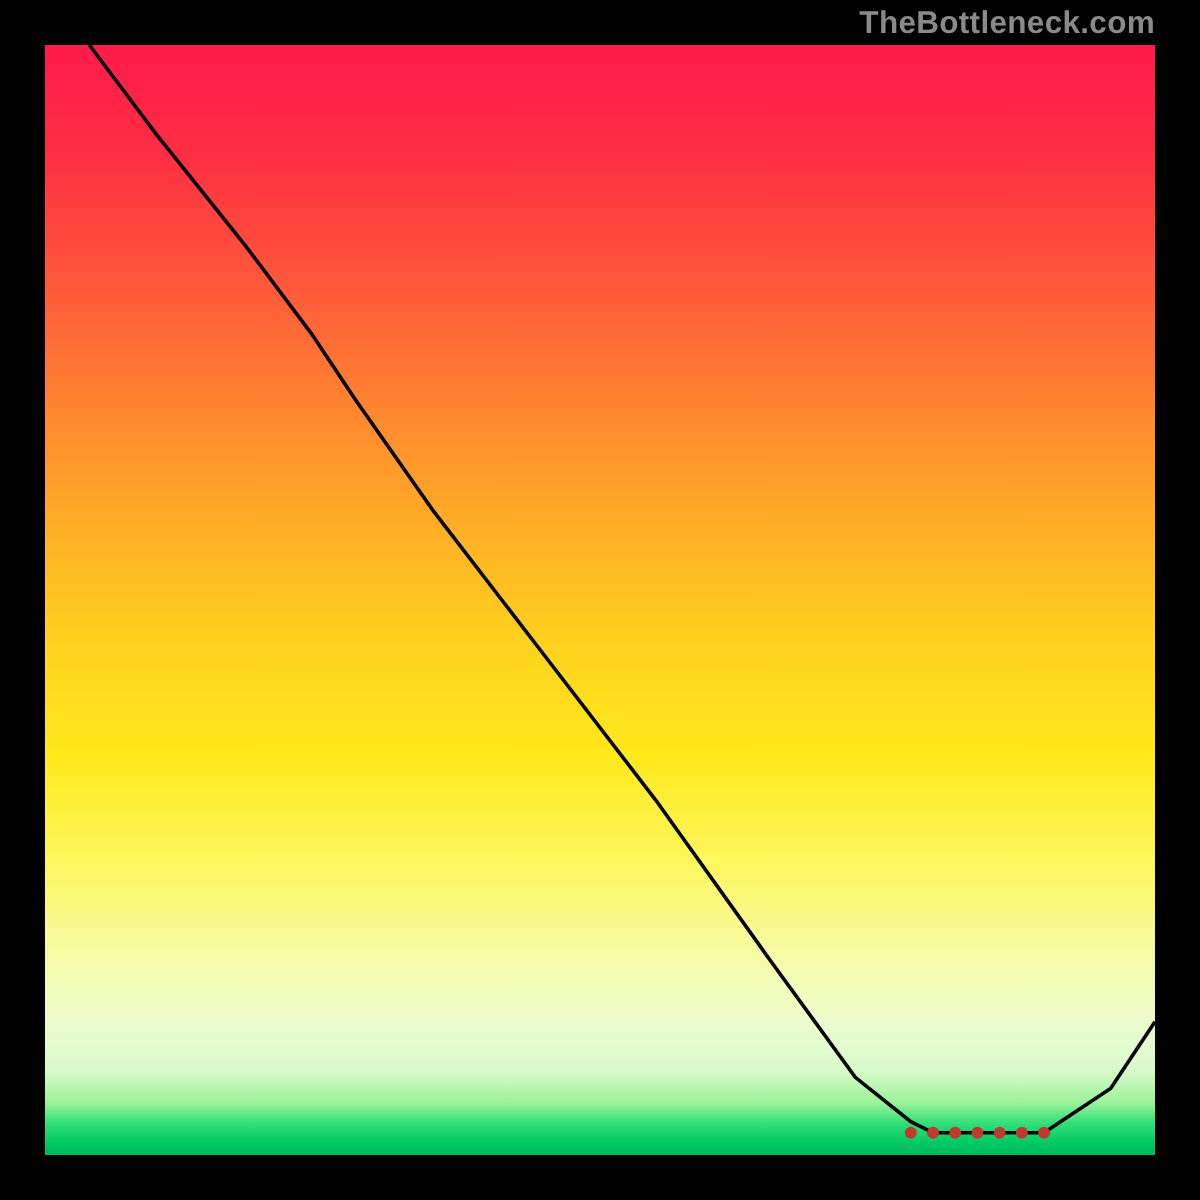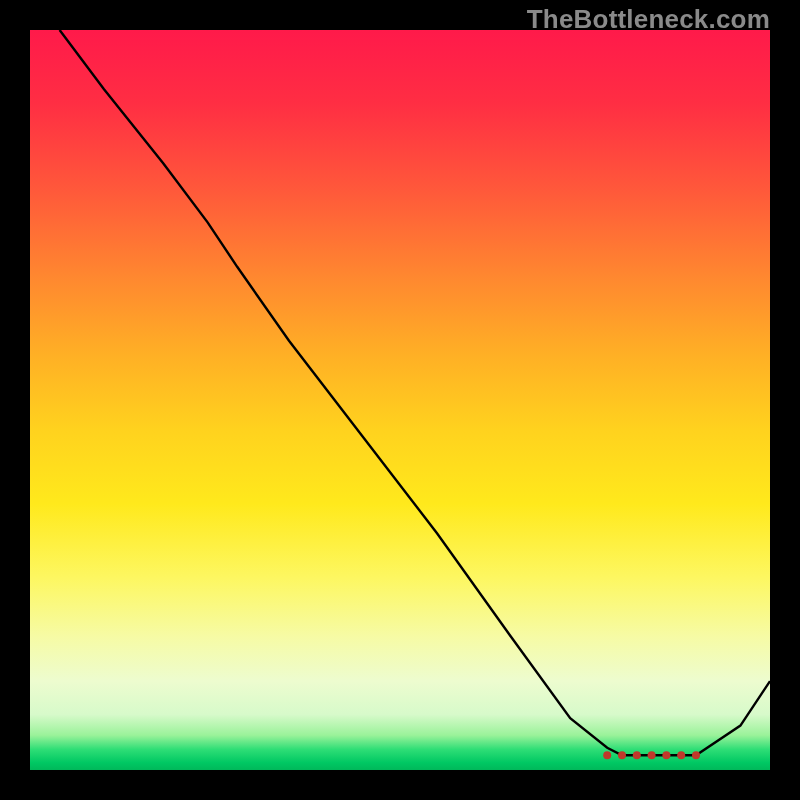--- a/index.html
+++ b/index.html
@@ -42,21 +42,21 @@
       #2fde76 97.2%,
       #00c863 99%,
       #00b85a 100%
     );
   }
   .watermark {
     position: absolute;
     top: 4px;
     right: 30px;
     color: #8a8a8a;
-    font-size: 26px;
+    font-size: 21px;
     font-weight: 600;
     letter-spacing: 0.2px;
     user-select: none;
   }
   svg.line-layer {
     position: absolute;
     top: 0;
     left: 0;
     width: 740px;
     height: 740px;

